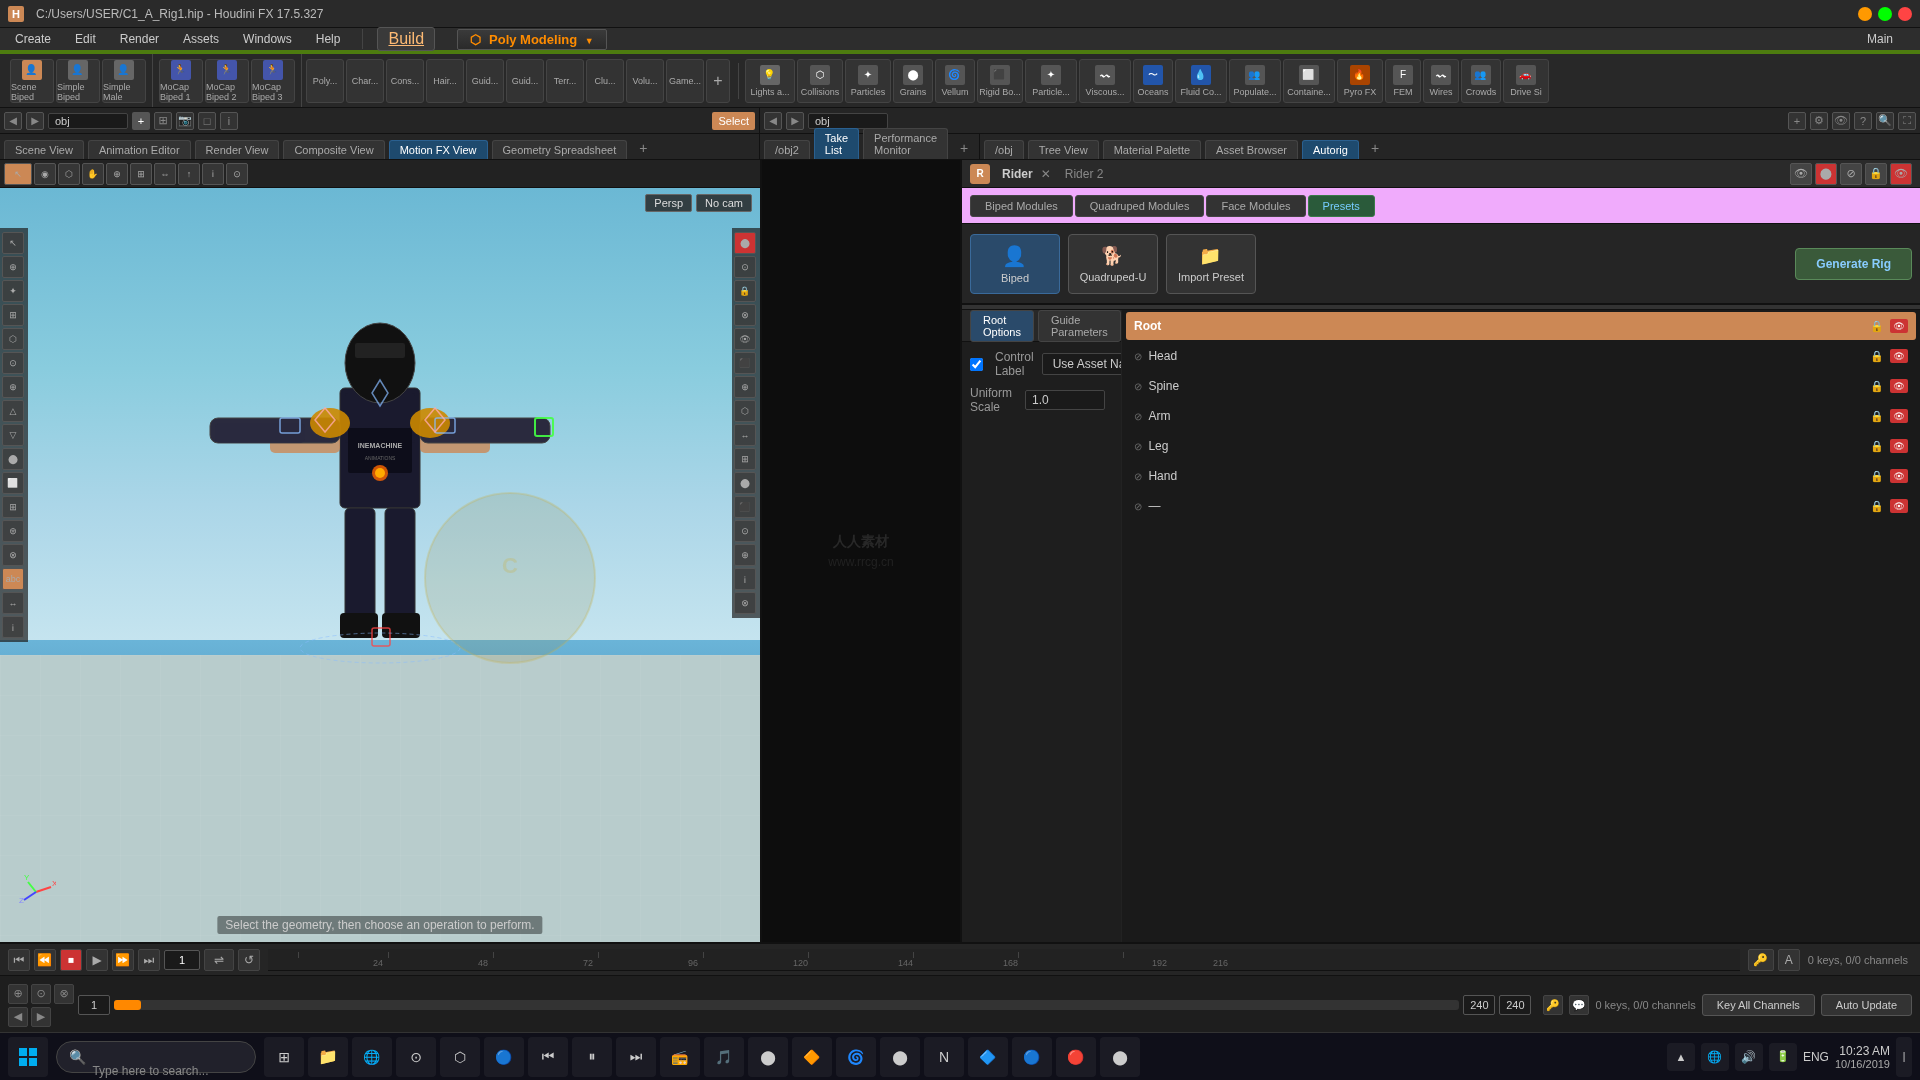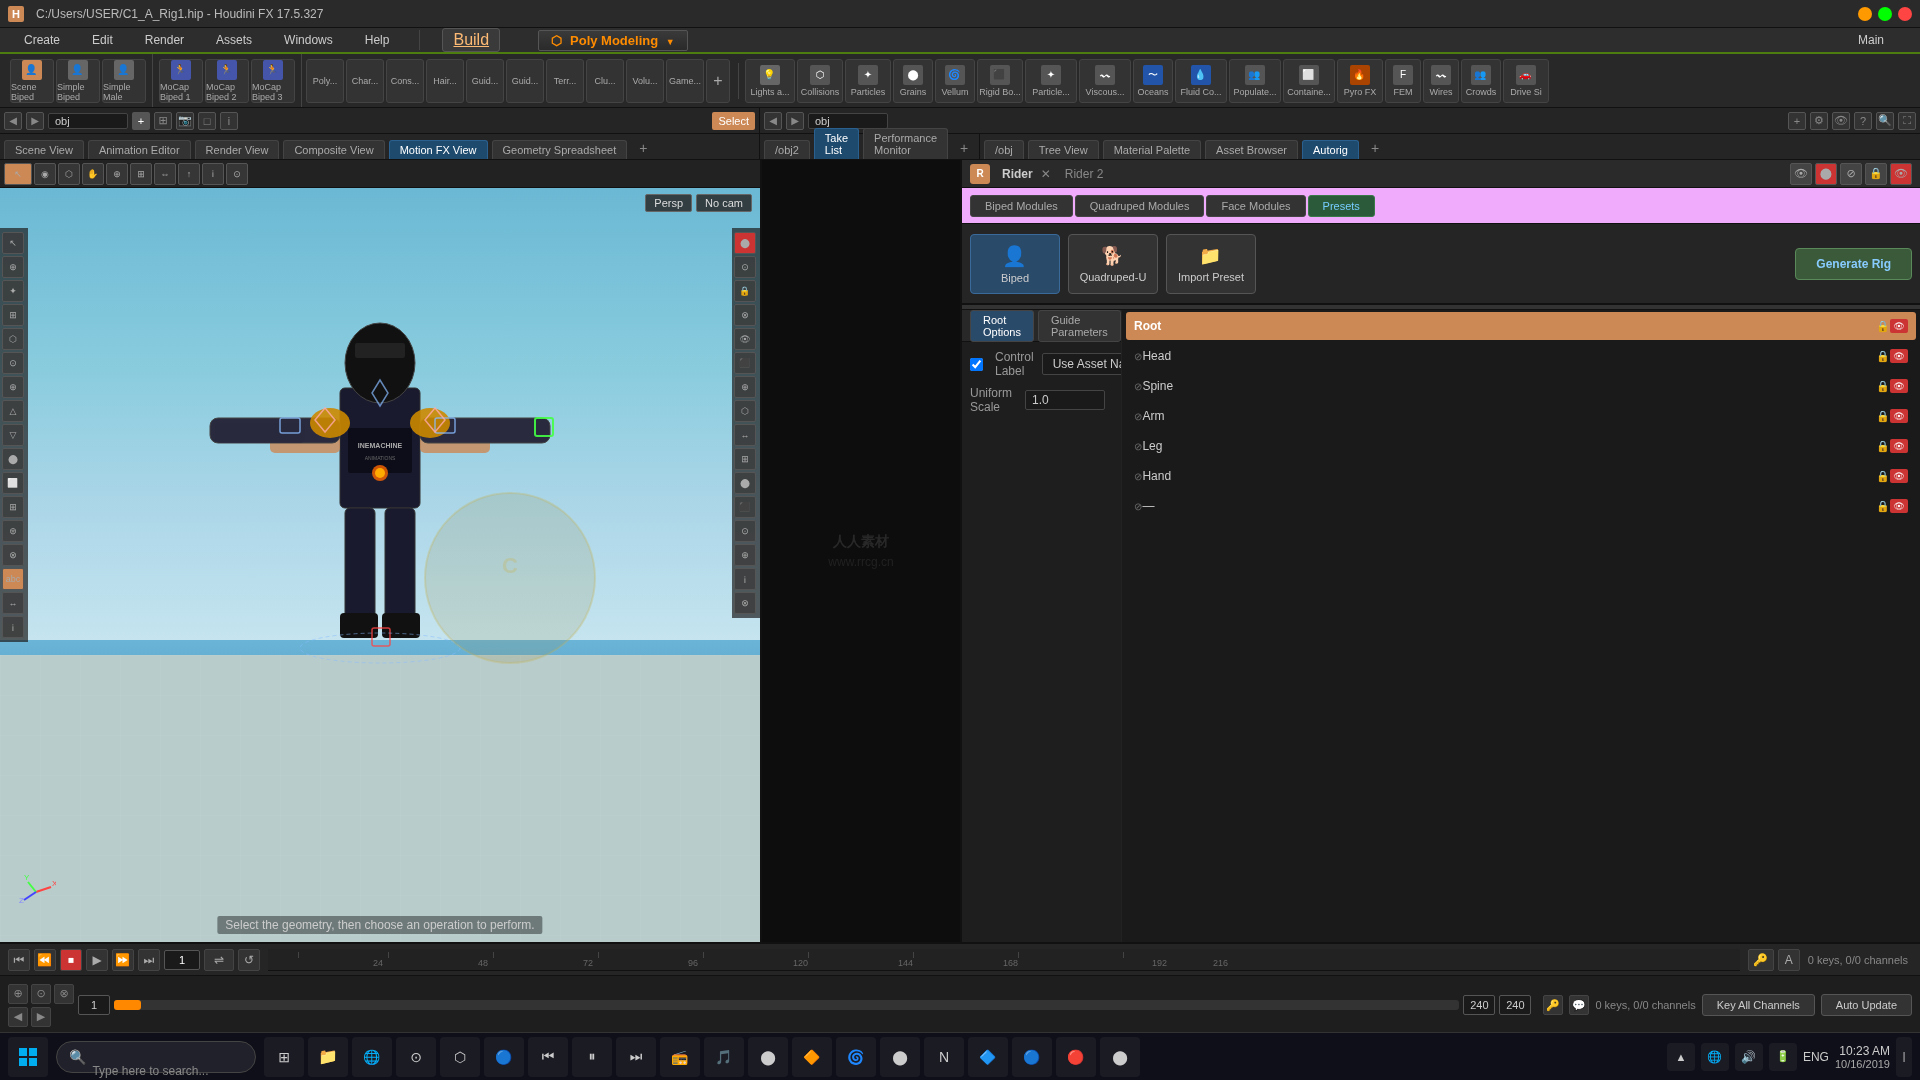--- a/index.html
+++ b/index.html
@@ -32,23 +32,23 @@
     .title-btn.max { background: #0f0; }
     .title-btn.close { background: #f44; }
 
     
     #menubar {
       width: 100%;
       height: 26px;
       background: #2d2d2d;
       display: flex;
       align-items: center;
-      padding: 0 16px;
-      border-bottom: 2px solid #4d7c0f;
-      gap: 16px;
+      padding: 0 7px;
+      border-bottom: 4px solid #4d7c0f;
+      gap: 8px;
     }
     .menu-item {
       padding: 2px 8px;
       color: #ccc;
       cursor: pointer;
       font-size: 12px;
       border-radius: 2px;
     }
     #build-btn {
       background: #3a3a3a;
@@ -381,20 +381,21 @@
     #rig-nodes {
       padding: 4px 8px;
       display: flex;
       flex-direction: column;
       gap: 2px;
     }
     .node-row {
       height: 28px;
       display: flex;
       align-items: center;
+      gap: 6px;
       padding: 0 8px;
       border-radius: 3px;
       cursor: pointer;
     }
     .node-row.root { background: #c85; color: #fff; }
     .node-label {
       flex: 1;
       font-size: 12px;
       color: #ccc;
     }

